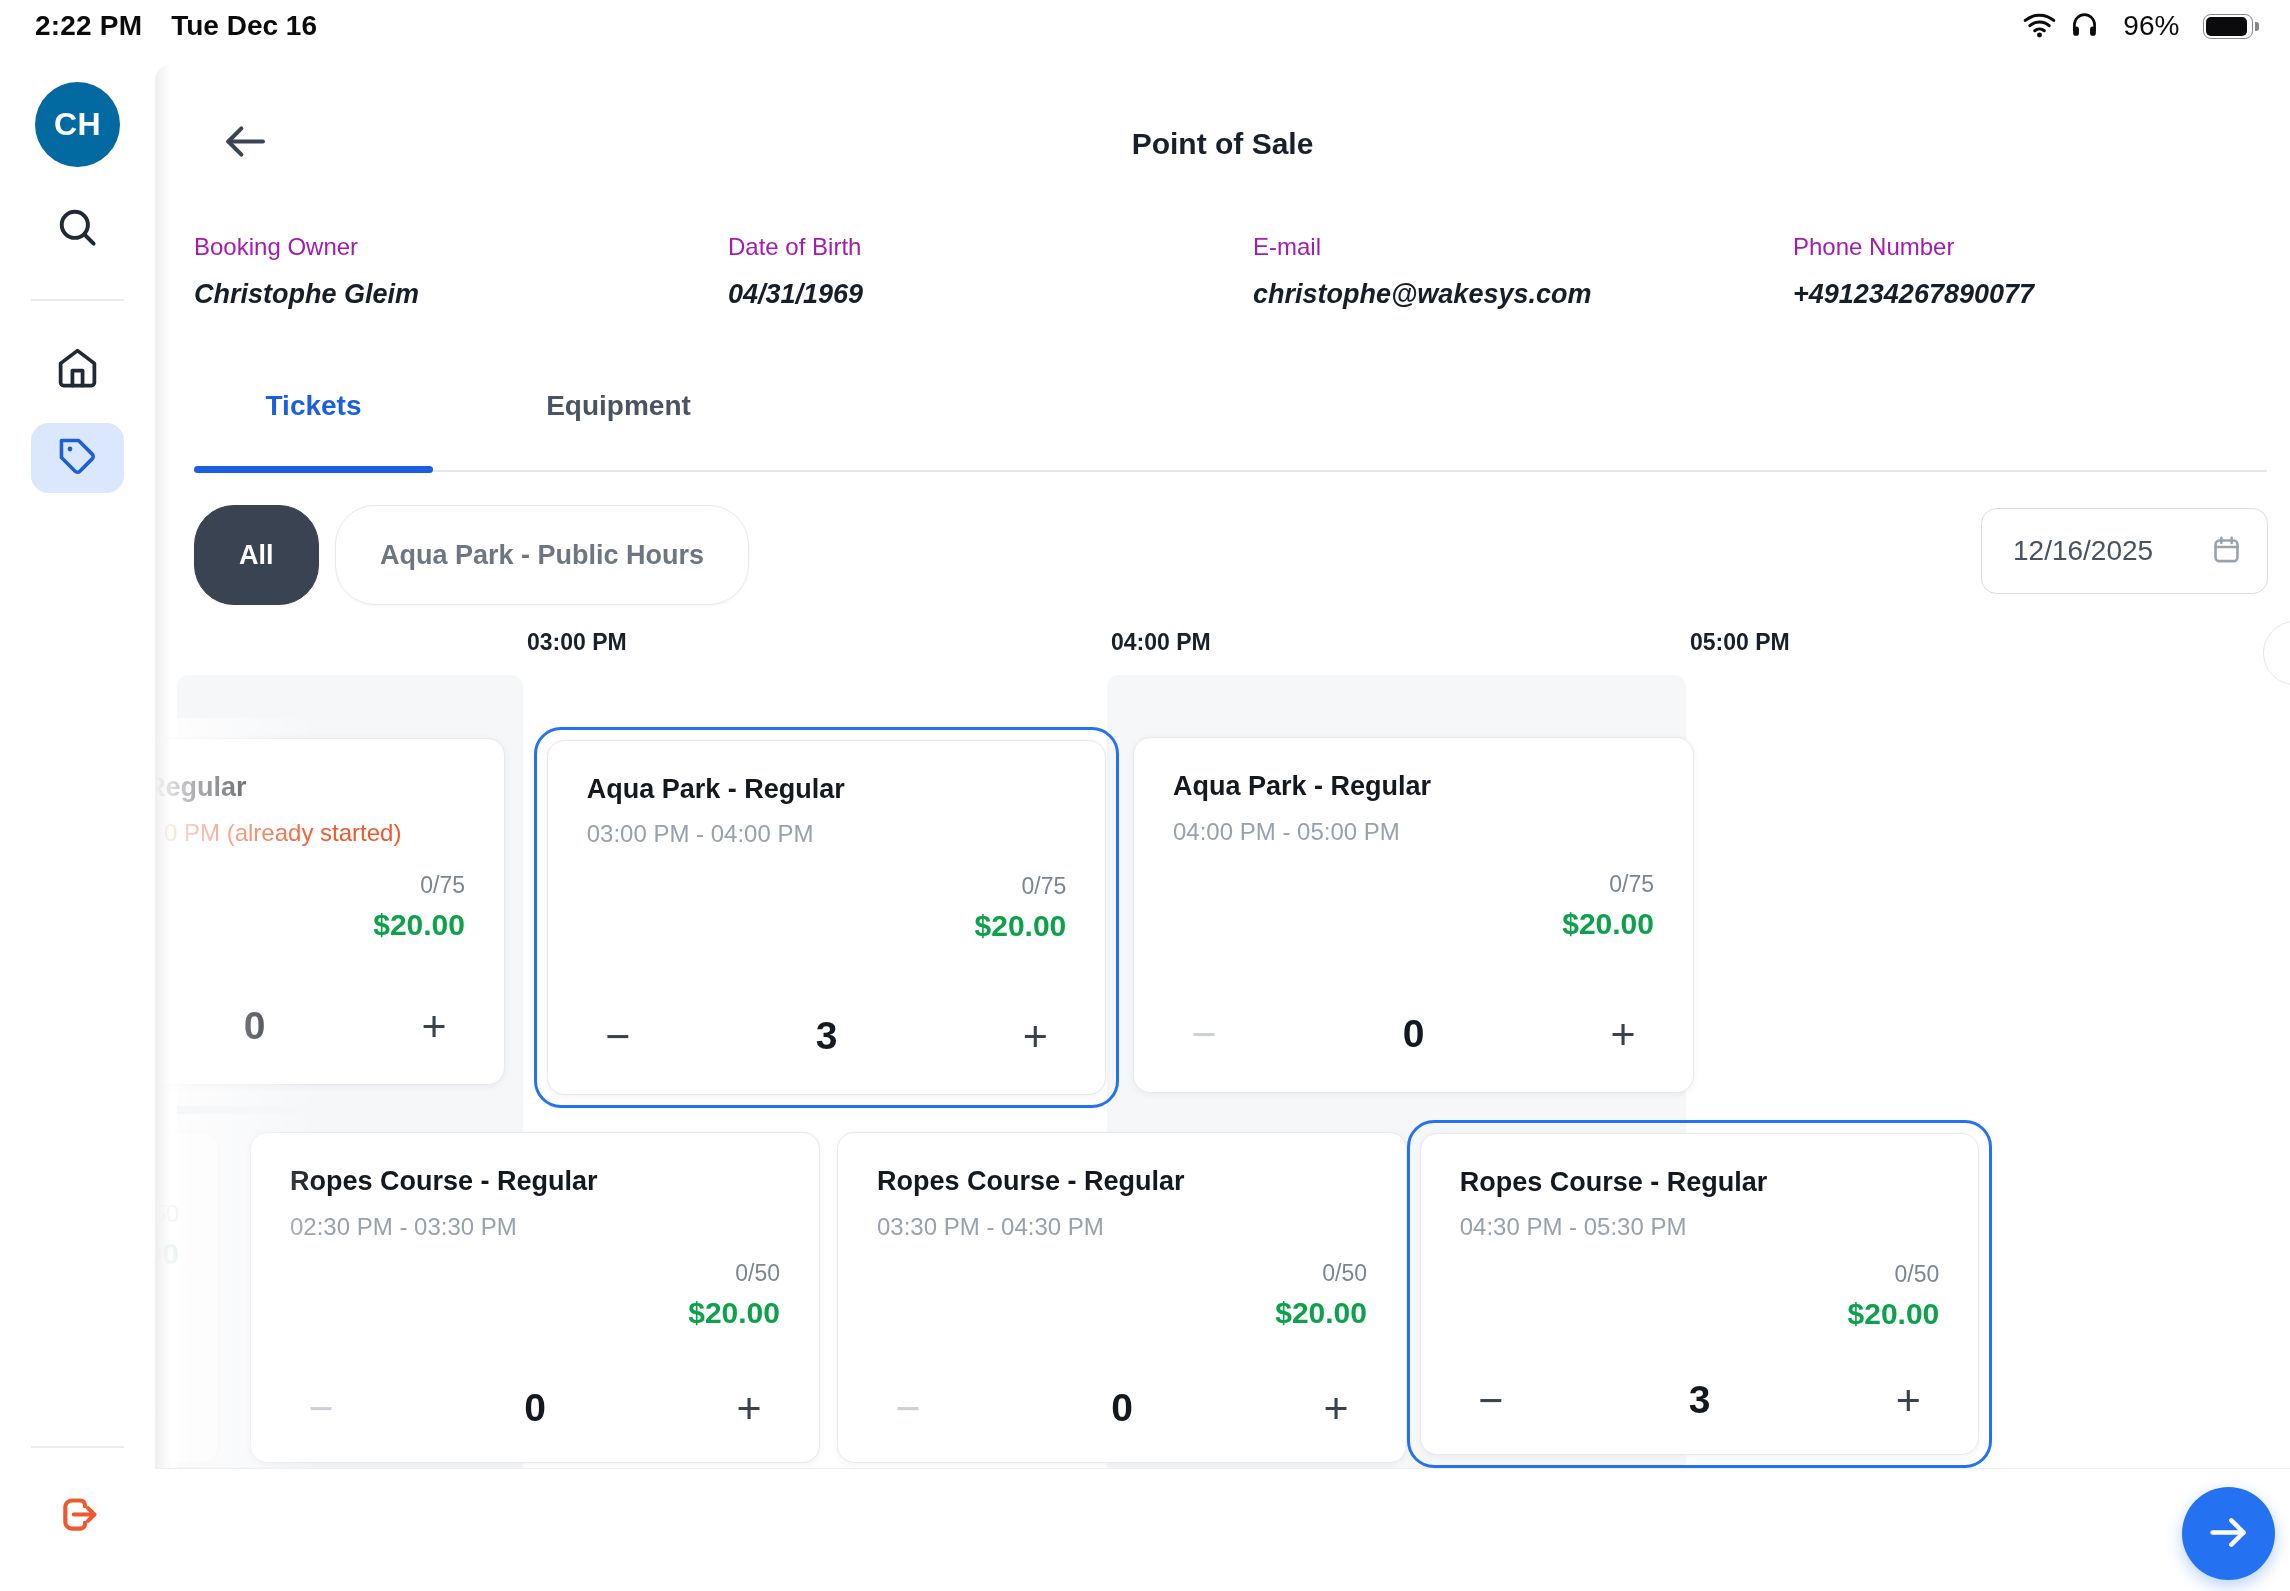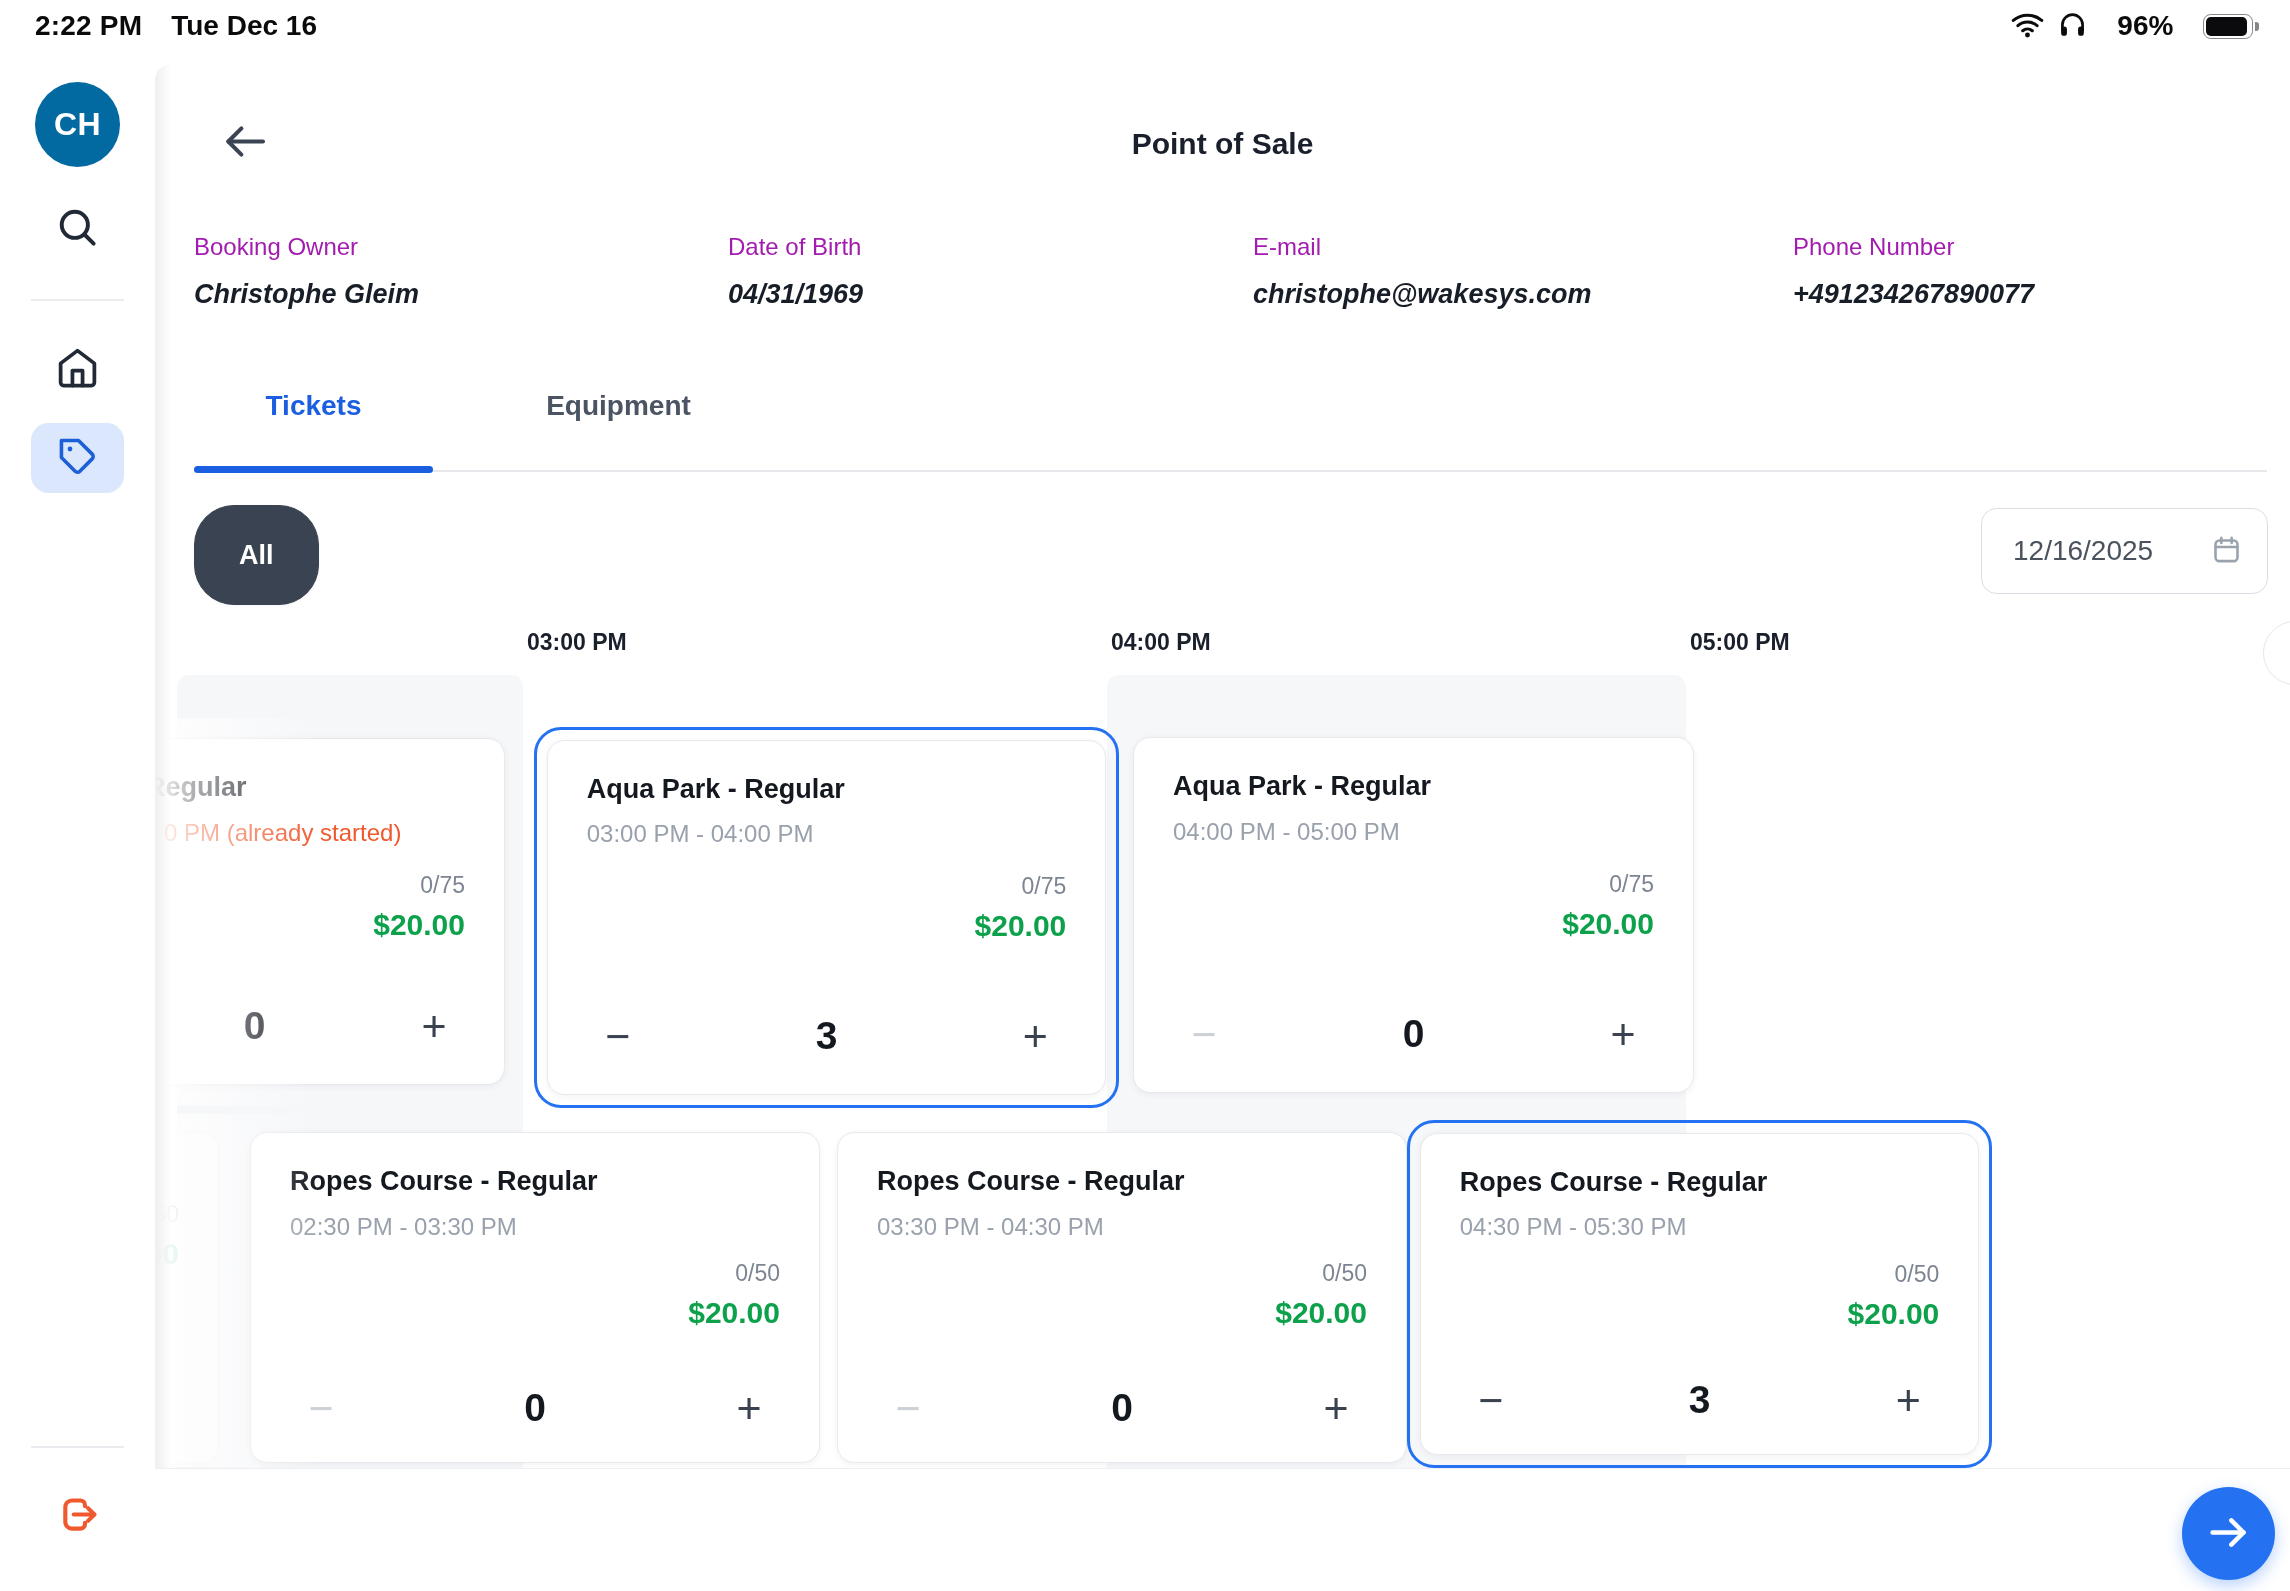--- a/index.html
+++ b/index.html
@@ -5,21 +5,21 @@
   * { margin:0; padding:0; box-sizing:border-box; }
   html,body { width:2290px; height:1591px; }
   body { font-family:"Liberation Sans","DejaVu Sans",sans-serif; background:#fff; overflow:hidden; position:relative; }
 
   
   .statusbar { position:absolute; left:0; top:0; width:2290px; height:47px; display:flex; align-items:center; justify-content:space-between; padding:5.8px 37px 0 35px; z-index:40; color:#0b0b0d; }
   .sb-left { display:flex; align-items:baseline; gap:29px; }
   .sb-time { font-size:28px; font-weight:700; letter-spacing:0.2px; }
   .sb-date { font-size:28px; font-weight:600; }
   .sb-right { display:flex; align-items:center; gap:11.6px; }
-  .sb-pct { font-size:28px; font-weight:700; margin:0 18px; }
+  .sb-pct { font-size:28px; font-weight:400; margin:0 12px; }
   .battery { width:50px; height:25px; border:1.9px solid #86868b; border-radius:7.8px; position:relative; }
   .battery .fill { position:absolute; left:1.9px; top:1.9px; bottom:1.9px; width:41px; background:#0b0b0d; border-radius:4.9px; }
   .battery .tip { position:absolute; right:-6.8px; top:6.8px; width:3.9px; height:9.7px; background:#86868b; border-radius:0 2.9px 2.9px 0; }
 
   
   .sidebar { position:absolute; left:0; top:47px; width:155px; bottom:0; background:#fff; z-index:30; }
   .avatar { position:absolute; left:35px; top:35px; width:85px; height:85px; border-radius:50%; background:#0369a1; color:#fff; font-size:32px; font-weight:700; display:flex; align-items:center; justify-content:center; letter-spacing:0.5px; }
   .side-btn { position:absolute; width:93px; height:70px; left:31px; display:flex; align-items:center; justify-content:center; border-radius:17.5px; background:transparent; border:none; cursor:pointer; }
   .side-btn.search { top:149px; height:66px; }
   .side-btn.home { top:287px; }
@@ -198,20 +198,21 @@
   <div class="val">+491234267890077</div>
 </div>
 
 <button class="tab t0">Tickets</button>
 <button class="tab t1">Equipment</button>
 <div class="tab-track"></div>
 <div class="tab-indicator"></div>
 
 <div class="chips">
   <button class="chip selected">All</button>
+  <button class="chip">Aqua Park - Public Hours</button>
 </div>
 <div class="date-input">
   <span class="dval">12/16/2025</span>
   <span>
     <svg width="31" height="31" viewBox="0 0 24 24" fill="none" stroke="#9aa3ad" stroke-width="2" stroke-linecap="round">
       <rect x="3.5" y="5" width="17" height="16" rx="3"></rect>
       <path d="M8 3v4 M16 3v4 M3.5 10h17"></path>
     </svg>
   </span>
 </div>

